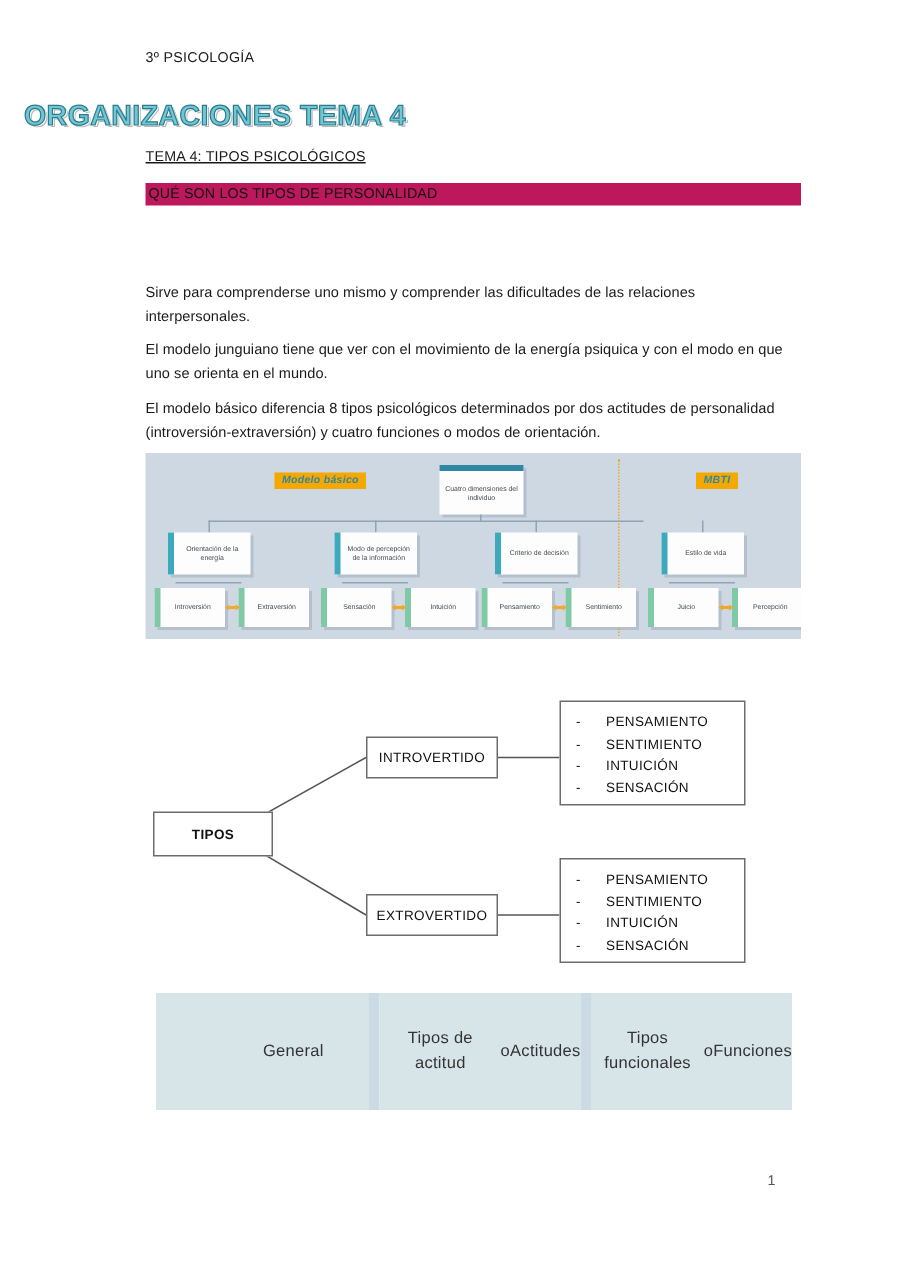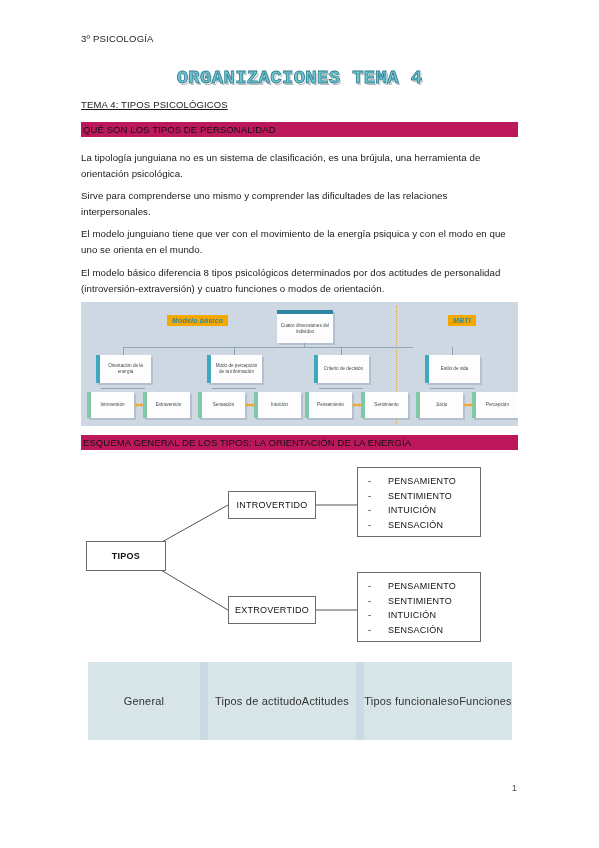--- a/index.html
+++ b/index.html
@@ -12,44 +12,44 @@
     height: 848px;
     position: relative;
     font-family: "Liberation Sans", sans-serif;
     color: #1a1a1a;
     overflow: hidden;
   }
   .page {
     position: absolute;
     inset: 0;
     background: #ffffff;
+    margin-left: 16px;
   }
 
   
   .course-line {
     position: absolute;
     left: 81px;
     top: 33px;
     font-size: 9.5px;
     letter-spacing: 0.2px;
     color: #222;
   }
   .doc-title {
     position: absolute;
     left: 0;
     right: 0;
     top: 67px;
-    text-align: center;
     font-size: 19px;
     font-weight: bold;
     letter-spacing: 0.3px;
     color: #6fc6d4;
     -webkit-text-stroke: 0.8px #2d7c8c;
     text-shadow: 1px 1px 0 #ffffff, 1.6px 1.6px 0 #b9b9b9;
-    font-family: Liberation Mono, monospace;
+    font-family: Liberation Sans, sans-serif;
   }
   .subtitle {
     position: absolute;
     left: 81px;
     top: 99px;
     font-size: 9.5px;
     text-decoration: underline;
     letter-spacing: 0.15px;
     color: #1a1a1a;
   }
@@ -208,21 +208,21 @@
     display: flex;
     flex-direction: row;
     align-items: center;
     justify-content: center;
     text-align: center;
     font-size: 11px;
     line-height: 17px;
     color: #333;
     letter-spacing: 0.2px;
   }
-  .bcell.c0 { width: 112px; }
+  .bcell.c0 { width: 112px; padding-left: 41px; }
   .bcell.c1 { width: 148px; }
   .bcell.c2 { width: 148px; }
   .bsep { width: 8px; background: #ccdae3; }
 
   
   .page-num {
     position: absolute;
     right: 82px;
     top: 782px;
     font-size: 9.5px;
@@ -235,21 +235,20 @@
 <div class="page">
 
   <div class="course-line">3º PSICOLOGÍA</div>
 
   <div class="doc-title">ORGANIZACIONES TEMA 4</div>
 
   <div class="subtitle">TEMA 4: TIPOS PSICOLÓGICOS</div>
 
   <div class="section-bar" id="bar-personalidad">QUÉ SON LOS TIPOS DE PERSONALIDAD</div>
 
-  <div class="para" id="para-0">La tipología junguiana no es un sistema de clasificación, es una brújula, una herramienta de orientación psicológica.</div>
   <div class="para" id="para-1">Sirve para comprenderse uno mismo y comprender las dificultades de las relaciones interpersonales.</div>
   <div class="para" id="para-2">El modelo junguiano tiene que ver con el movimiento de la energía psiquica y con el modo en que uno se orienta en el mundo.</div>
   <div class="para" id="para-3">El modelo básico diferencia 8 tipos psicológicos determinados por dos actitudes de personalidad (introversión-extraversión) y cuatro funciones o modos de orientación.</div>
 
   <div class="diagram">
 
     <div class="dg-badge" style="left:86px; top:13px;">Modelo básico</div>
     <div class="dg-badge" style="left:367px; top:13px;">MBTI</div>
 
     <div class="dg-divider" style="left:315px;"></div>
@@ -281,21 +280,20 @@
     <div class="dg-node green" style="left:280px; top:90px; width:47px; height:26px;">Sentimiento</div>
     <div class="dg-node green" style="left:335px; top:90px; width:47px; height:26px;">Juicio</div>
     <div class="dg-node green" style="left:391px; top:90px; width:47px; height:26px;">Percepción</div>
 
     <div class="dg-arrow" style="left:56px;  top:102px; width:4px;"></div>
     <div class="dg-arrow" style="left:167px; top:102px; width:4px;"></div>
     <div class="dg-arrow" style="left:274px; top:102px; width:4px;"></div>
     <div class="dg-arrow" style="left:385px; top:102px; width:4px;"></div>
   </div>
 
-  <div class="section-bar" id="bar-esquema">ESQUEMA GENERAL DE LOS TIPOS: LA ORIENTACIÓN DE LA ENERGÍA</div>
 
   <div class="tree">
     <svg class="tree-lines" viewBox="0 0 437 185">
       <line x1="63" y1="90" x2="147" y2="43" stroke="#555" stroke-width="1"></line>
       <line x1="63" y1="98" x2="147" y2="148" stroke="#555" stroke-width="1"></line>
       <line x1="234" y1="43" x2="276" y2="43" stroke="#555" stroke-width="1"></line>
       <line x1="234" y1="148" x2="276" y2="148" stroke="#555" stroke-width="1"></line>
     </svg>
 
     <div class="tbox" style="left:5px; top:79px; width:80px; height:30px;font-weight:bold;">TIPOS</div>

